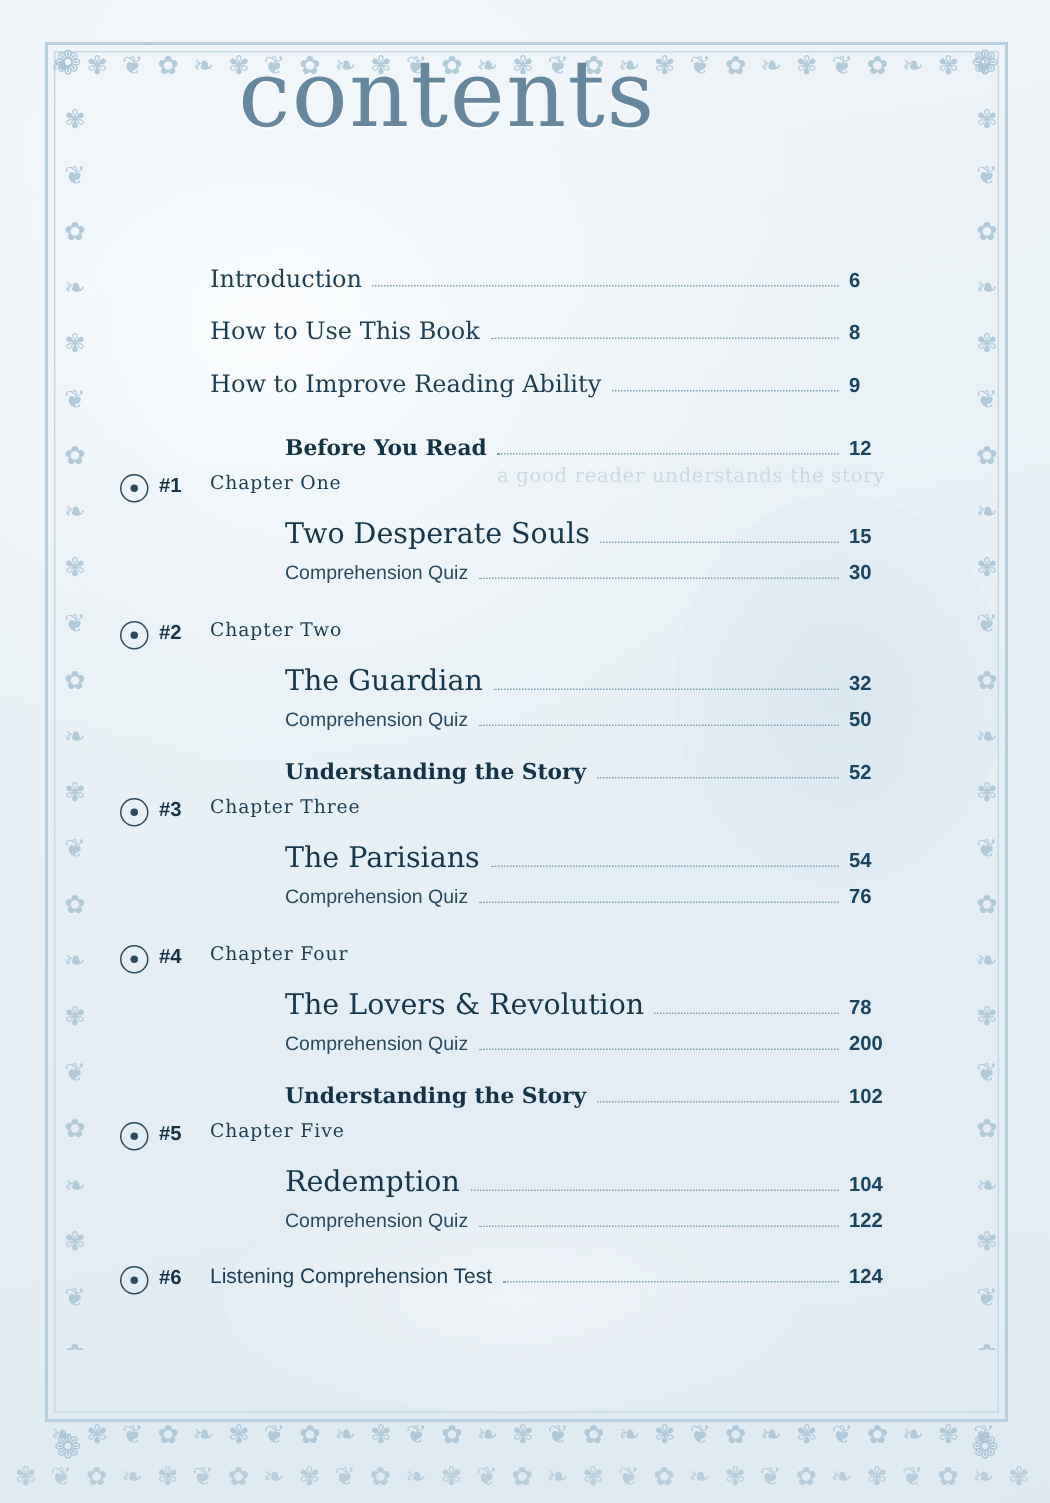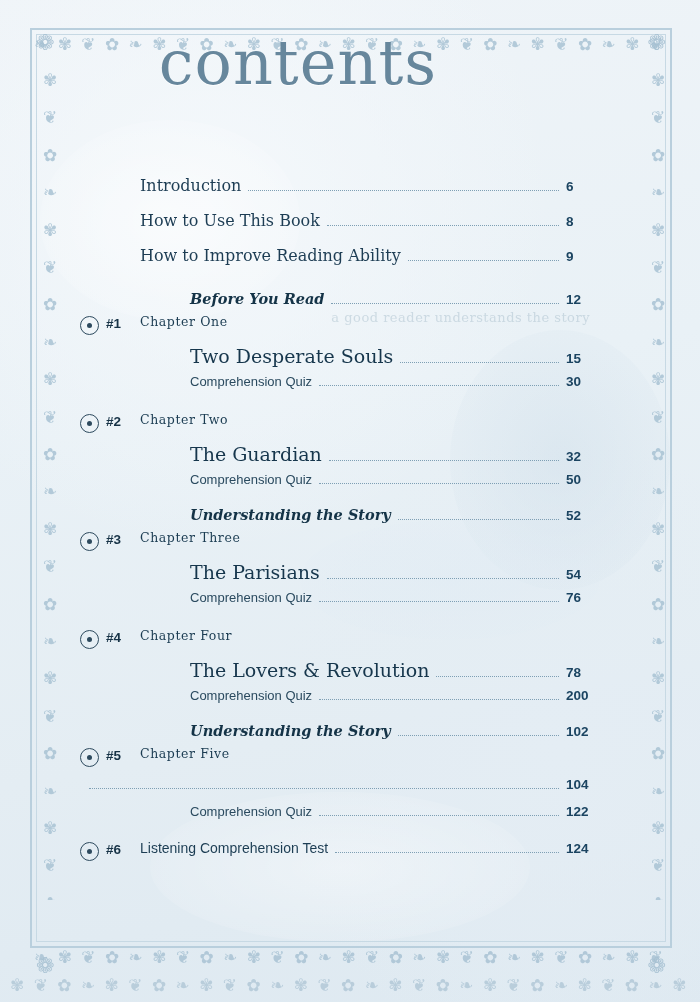--- a/index.html
+++ b/index.html
@@ -202,21 +202,20 @@
     font-size: 16px;
     color: #1d3d54;
     padding-left: 58px;
     text-align: center;
   }
   .front { min-height: 30px; margin-bottom: 5px; }
 
   .section .label {
     padding-left: 108px;
     font-family: "DejaVu Serif", serif;
-    font-style: italic;
     font-weight: bold;
     font-size: 14.5px;
     color: #143347;
   }
   .section { margin-top: 14px; margin-bottom: 4px; }
 
   .chapter { margin-top: 2px; margin-bottom: 1px; }
   .chapter .label {
     padding-left: 58px;
     font-family: "DejaVu Serif", serif;
@@ -382,20 +381,21 @@
       <span class="dots"></span>
       <span class="page-no">102</span>
     </div>
 
     <div class="row chapter">
       <span class="bullet"></span>
       <span class="num">#5</span>
       <span class="label small-caps">Chapter Five</span>
     </div>
     <div class="row ctitle">
+      <span class="label">Redemption</span>
       <span class="dots"></span>
       <span class="page-no">104</span>
     </div>
     <div class="row quiz">
       <span class="label">Comprehension Quiz</span>
       <span class="dots"></span>
       <span class="page-no">122</span>
     </div>
 
     <div class="row test">

